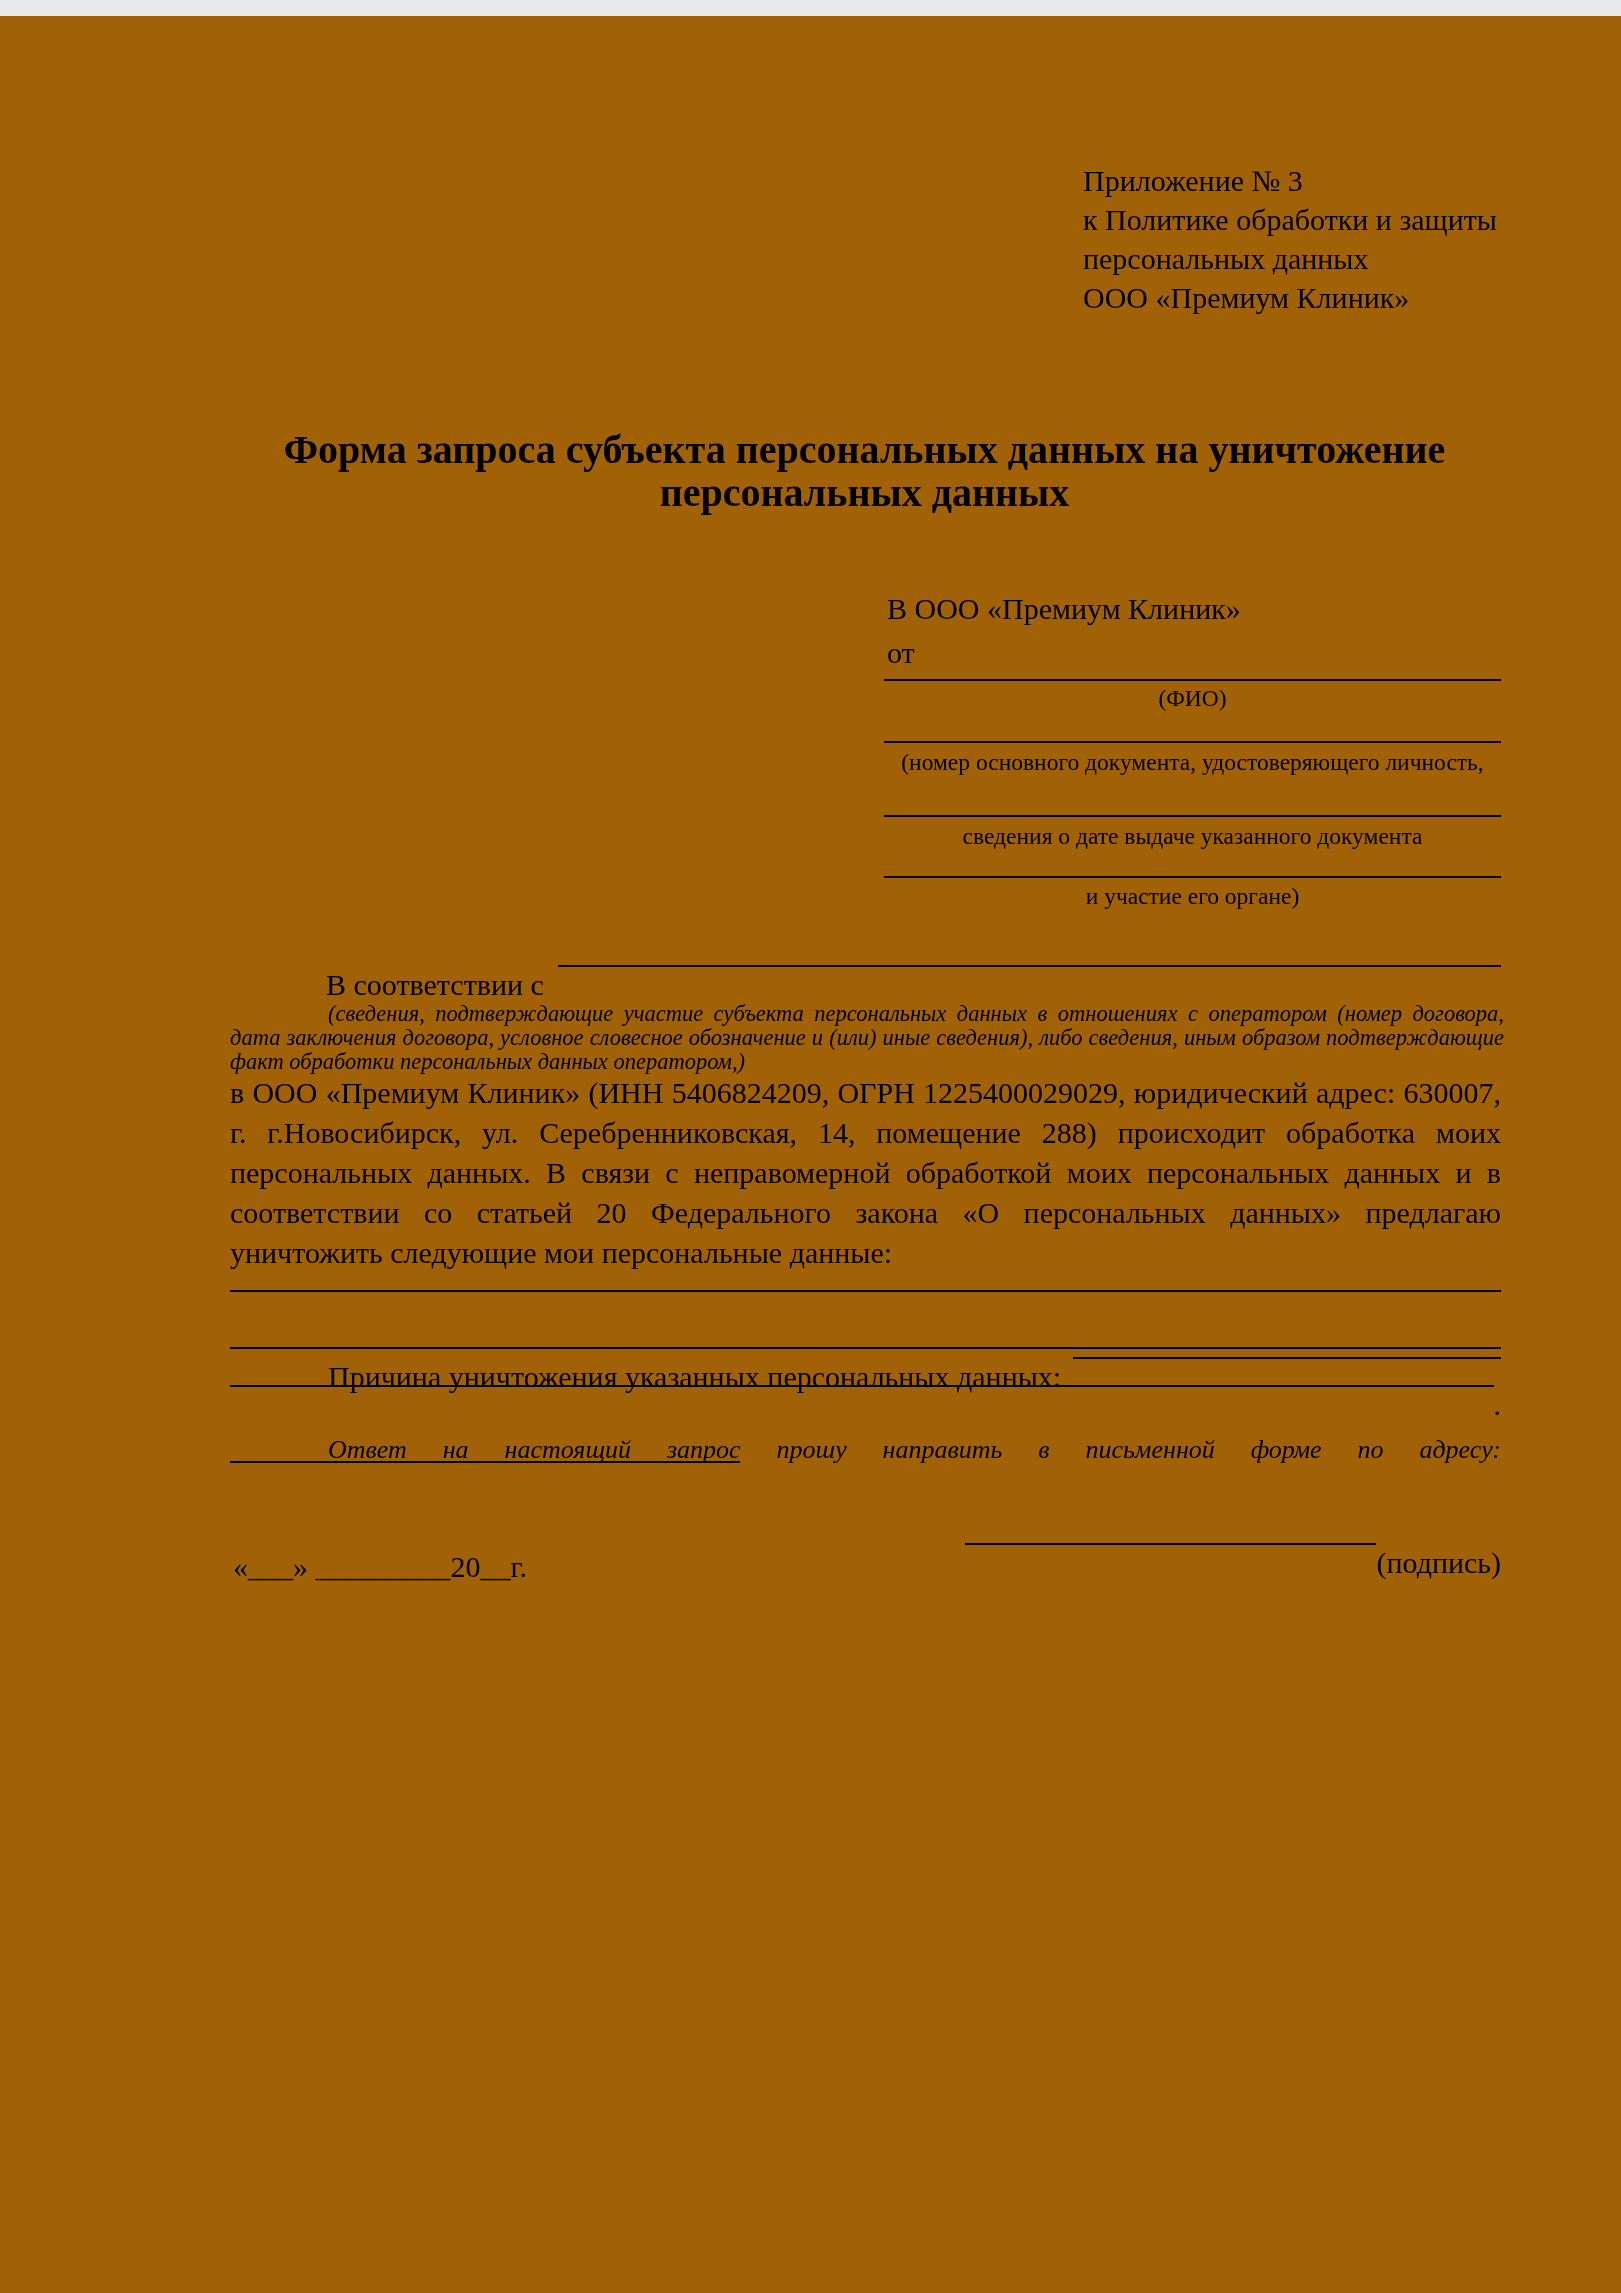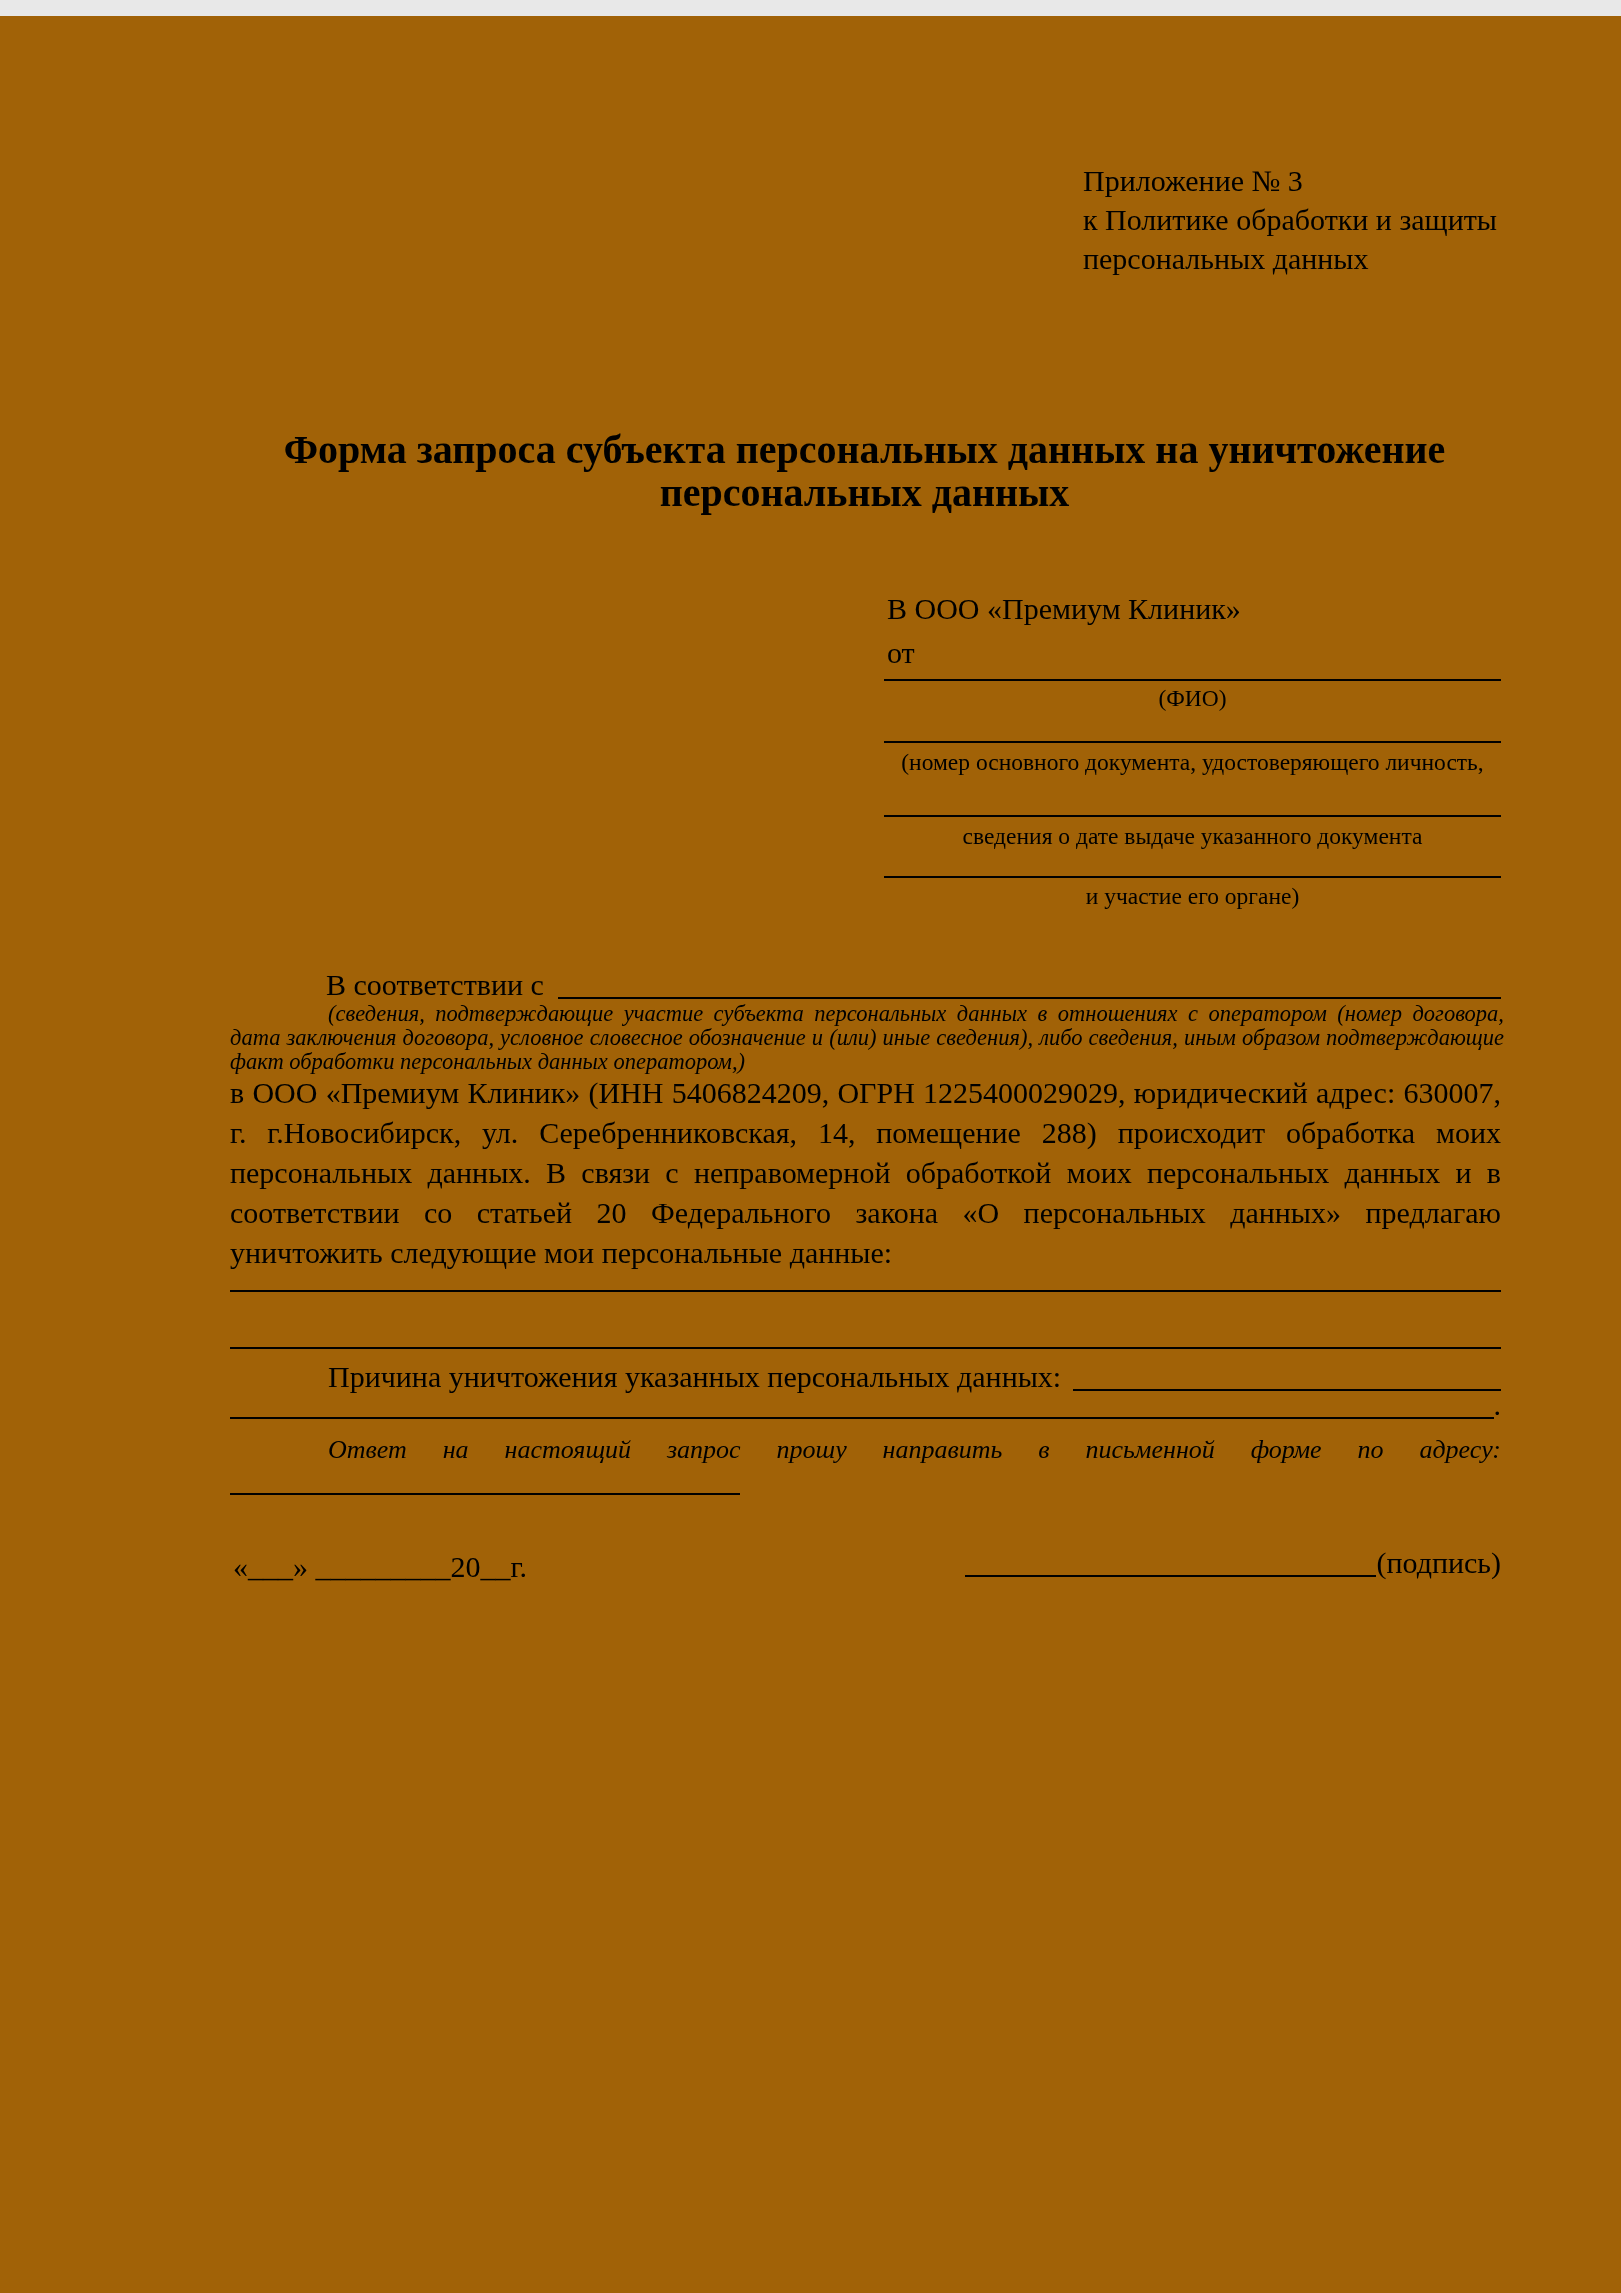--- a/index.html
+++ b/index.html
@@ -21,40 +21,41 @@
   .t23 { font-size: 22.5px; line-height: 24px; }
   .center { text-align: center; }
   .justify { text-align: justify; }
   .hr {
     position: absolute;
     height: 0;
     border-top: 2.9px solid #000;
   }
   .flexrow {
     display: flex;
-    align-items: flex-end;
+    align-items: flex-start;
   }
   .fill {
     border-bottom: 2.9px solid #000;
     margin-bottom: 4.9px;
   }
   .fill.grow { flex: 1 1 auto; }
   .indent { text-indent: 98px; font-style: italic; }
   .hdr-line { white-space: nowrap; }
   .para { text-align: justify; }
 </style>
 </head>
 <body>
 
 <div class="page">
 
   <div class="abs t31" style="left:1083px; top:145px;">
     <div class="hdr-line">Приложение № 3</div>
     <div class="hdr-line">к Политике обработки и защиты</div>
     <div class="hdr-line">персональных данных</div>
+    <div class="hdr-line">ООО «Премиум Клиник»</div>
   </div>
 
   <div class="abs t34b center" style="left:230px; top:412px; width:1269px;">Форма запроса субъекта персональных данных на уничтожение</div>
   <div class="abs t34b center" style="left:230px; top:455px; width:1269px;">персональных данных</div>
 
   <div class="abs t31" style="left:887px; top:573px;">В ООО «Премиум Клиник»</div>
   <div class="abs t31" style="left:887px; top:617px;">от</div>
 
   <div class="hr" style="left:884px; top:663px; width:617px;"></div>
   <div class="abs t24 center" style="left:884px; top:669px; width:617px;">(ФИО)</div>

